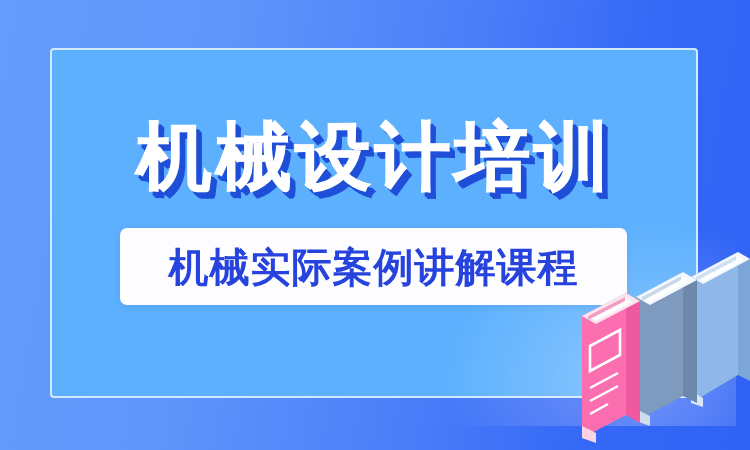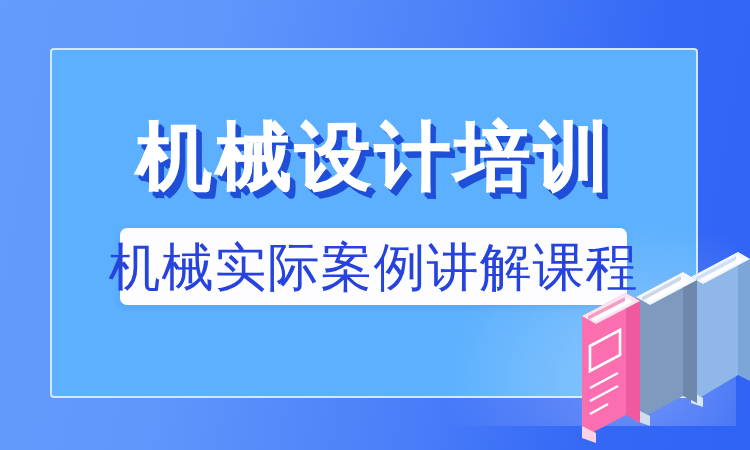--- a/index.html
+++ b/index.html
@@ -65,22 +65,22 @@
     width:507px; height:77px;
     background:#fdfdff;
     border-radius:7px;
     display:flex;
     align-items:center;
     justify-content:center;
     box-shadow:0 2px 6px rgba(20,50,140,.10);
   }
   #subtitle-text {
     font-family:"DejaVu Sans","Liberation Sans",sans-serif;
-    font-size:52px;
-    font-weight:400;
+    font-size:40px;
+    font-weight:700;
     letter-spacing:1px;
     line-height:1;
     color:#2743dd;
     white-space:nowrap;
   }
 
   
   #books { position:absolute; left:560px; top:215px; width:190px; height:235px; }
   #books svg { display:block; width:190px; height:235px; overflow:visible; }
 </style>

